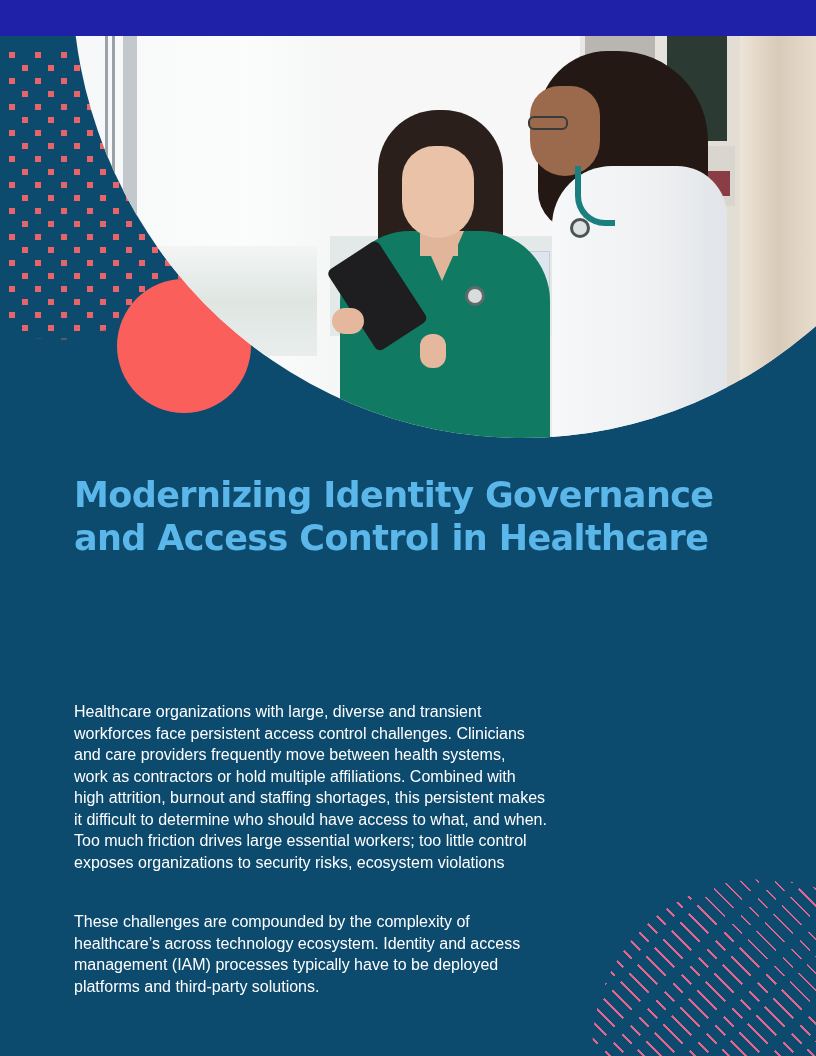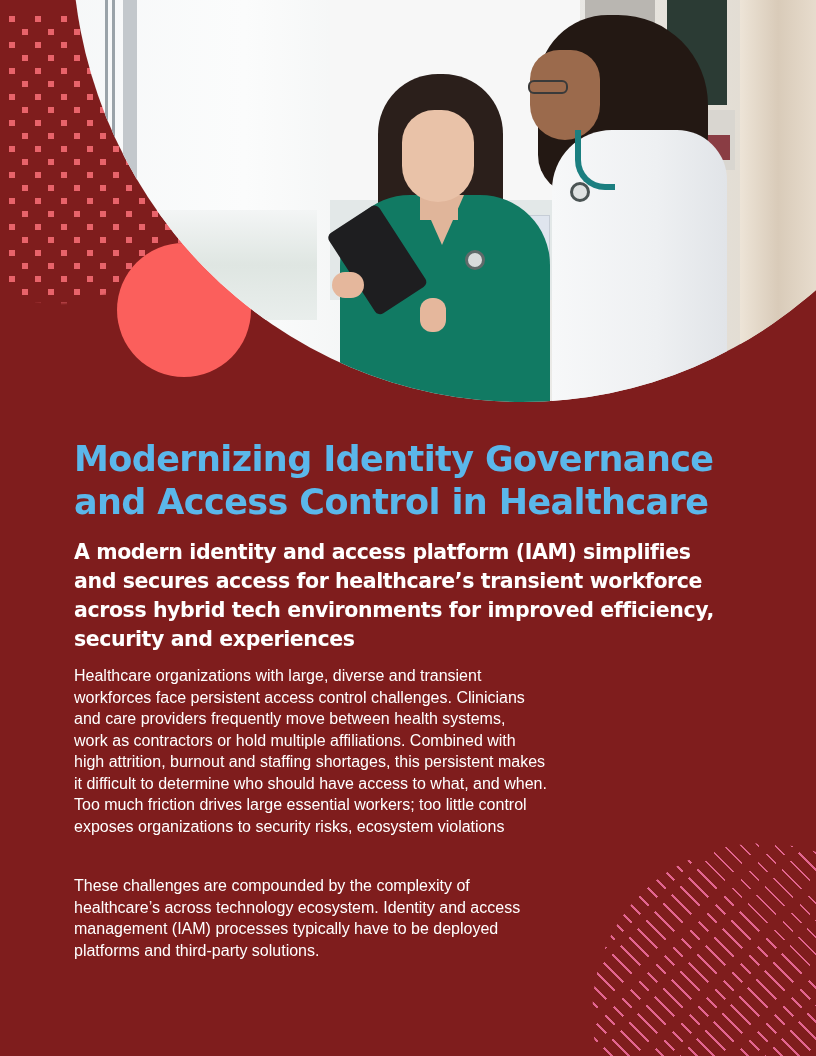--- a/index.html
+++ b/index.html
@@ -2,21 +2,21 @@
 <html><head>
 <meta charset="utf-8">
 <style>
   * { margin: 0; padding: 0; box-sizing: border-box; }
   html, body { width: 816px; height: 1056px; overflow: hidden; }
   body {
     position: relative;
     background: #1f22a9;
     font-family: "Liberation Sans", sans-serif;
   }
-  .page { position: absolute; inset: 0; overflow: hidden; background: #7f1d1d; }
+  .page { position: absolute; inset: 0; overflow: hidden; background: #0c4a6e; margin-top: 36px; }
   .dotfield {
     position: absolute;
     left: 9px; top: 8px;
     width: 232px; height: 300px;
     background:
       repeating-linear-gradient(90deg, #e8636a 0 6px, transparent 6px 26px),
       transparent;
     -webkit-mask-image:
       repeating-linear-gradient(0deg, #000 0 6px, transparent 6px 26px);
             mask-image:
@@ -185,26 +185,20 @@
     </div>
   </div>
 
   <div class="lines-pattern"></div>
 
   <h1 class="title">
     <span>Modernizing Identity Governance</span>
     <span>and Access Control in Healthcare</span>
   </h1>
 
-  <h2 class="subtitle">
-    <span>A modern identity and access platform (IAM) simplifies</span>
-    <span>and secures access for healthcare’s transient workforce</span>
-    <span>across hybrid tech environments for improved efficiency,</span>
-    <span>security and experiences</span>
-  </h2>
 
   <p class="body-text p1">
     <span>Healthcare organizations with large, diverse and transient</span>
     <span>workforces face persistent access control challenges. Clinicians</span>
     <span>and care providers frequently move between health systems,</span>
     <span>work as contractors or hold multiple affiliations. Combined with</span>
     <span>high attrition, burnout and staffing shortages, this persistent makes</span>
     <span>it difficult to determine who should have access to what, and when.</span>
     <span>Too much friction drives large essential workers; too little control</span>
     <span>exposes organizations to security risks, ecosystem violations</span>

